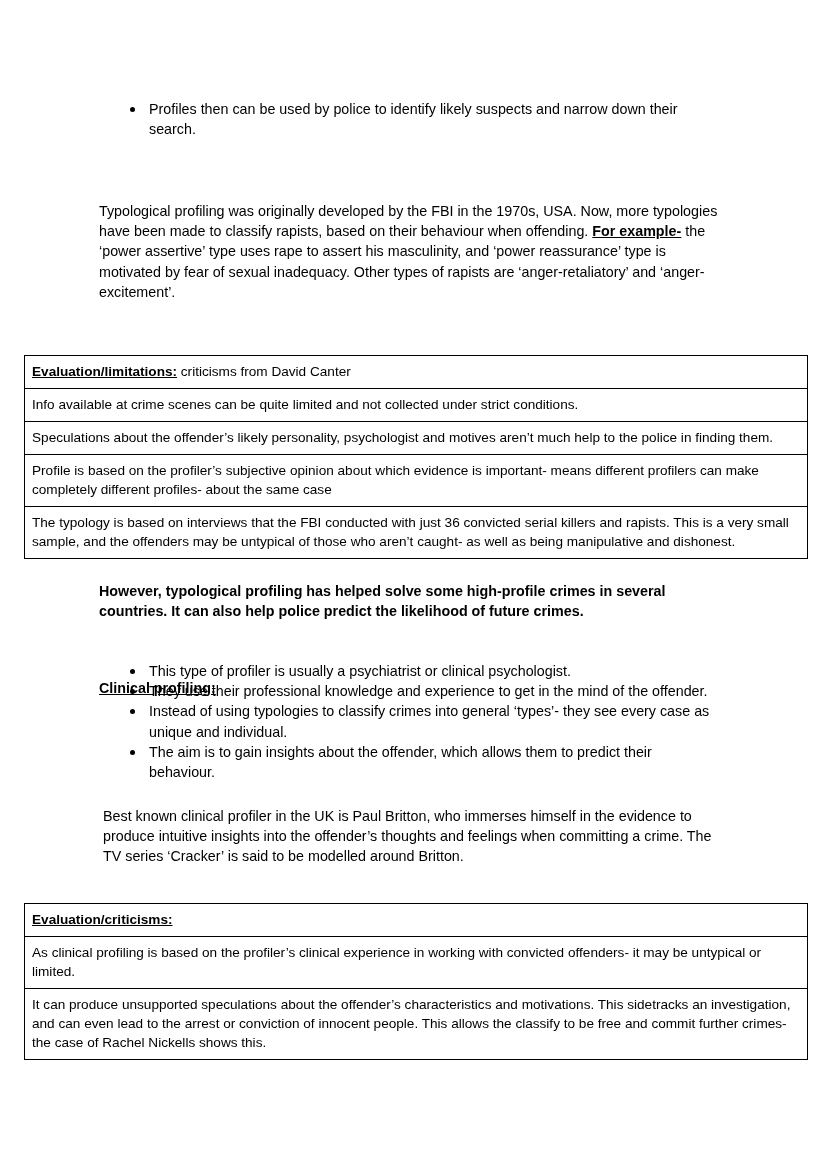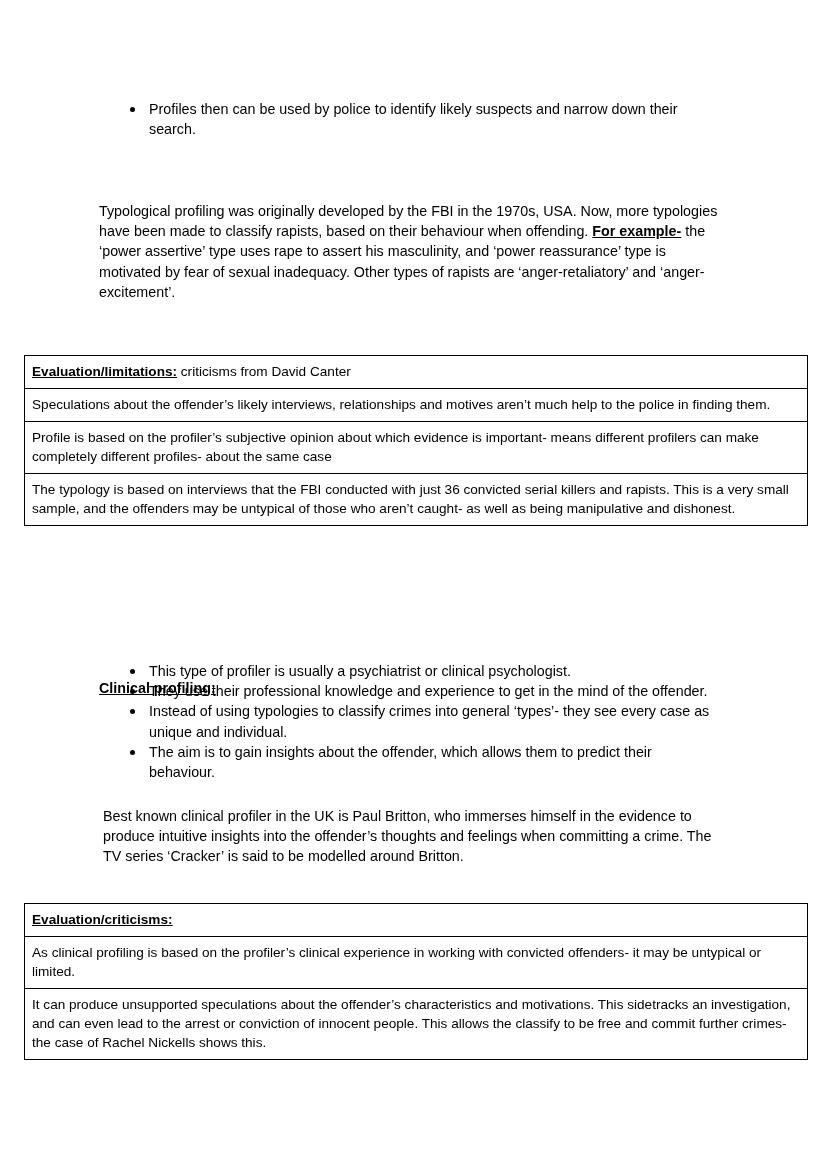--- a/index.html
+++ b/index.html
@@ -104,31 +104,35 @@
   </ul>
 
   <p class="body-text region" id="typology-para" style="margin:0;"><span>Typological profiling was originally developed by the FBI in the 1970s, USA. Now, more typologies have been made to classify rapists, based on their behaviour when offending. </span><span class="bu">For example-</span><span> the ‘power assertive’ type uses rape to assert his masculinity, and ‘power reassurance’ type is motivated by fear of sexual inadequacy. Other types of rapists are ‘anger-retaliatory’ and ‘anger-excitement’.</span></p>
 
   <table class="note-table" id="table-typology-eval">
     <tbody>
         <tr>
       <td><span class="bu">Evaluation/limitations:</span><span> criticisms from David Canter</span></td>
     </tr>
     <tr>
-      <td><span>Speculations about the offender’s likely interviews, relationships and motives aren’t much help to the police in finding them.</span><span class="bold"></span></td>
+      <td><span>Info available at crime scenes can be quite limited and not collected under strict conditions.</span><span class="bold"></span></td>
+    </tr>
+    <tr>
+      <td><span>Speculations about the offender’s likely personality, psychologist and motives aren’t much help to the police in finding them.</span><span class="bold"></span></td>
     </tr>
     <tr>
       <td><span>Profile is based on the profiler’s subjective opinion about which evidence is important- means different profilers can make completely different profiles- </span><span class="bold">about the same case</span></td>
     </tr>
     <tr>
       <td><span>The typology is based on interviews that the FBI conducted with just 36 convicted serial killers and rapists. This is a very small sample, and the offenders may be untypical of those who aren’t caught- as well as being manipulative and dishonest.</span><span class="bold"></span></td>
     </tr>
   </tbody>
     </table>
 
+  <p class="body-text region" id="however-para" style="margin:0;"><span>However, typological profiling has helped solve some high-profile crimes in several countries. It can also help police predict the likelihood of future crimes.</span></p>
 
   <h3 class="sub region" id="clinical-heading">Clinical profiling:</h3>
 
   <ul class="bullet-list region" id="clinical-bullets">
     <li><span>This type of profiler is usually a psychiatrist or clinical psychologist.</span></li>
     <li><span>They use their professional knowledge and experience to get in the mind of the offender.</span></li>
     <li><span>Instead of using typologies to classify crimes into general ‘types’- they see every case as unique and individual.</span></li>
     <li><span>The aim is to gain insights about the offender, which allows them to predict their behaviour.</span></li>
   </ul>
 

